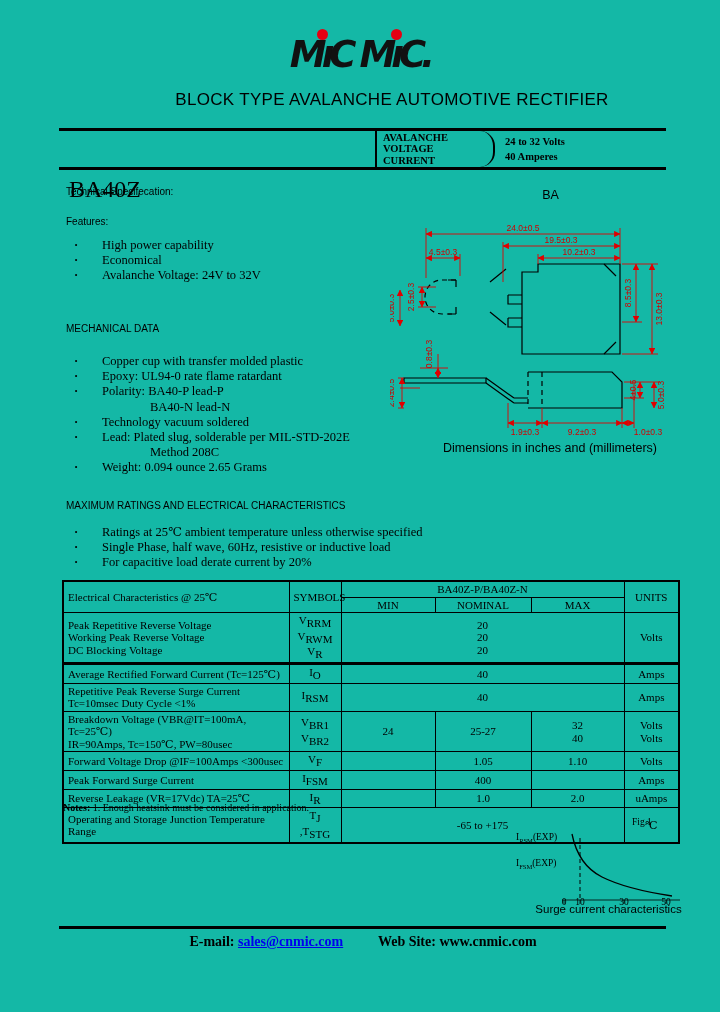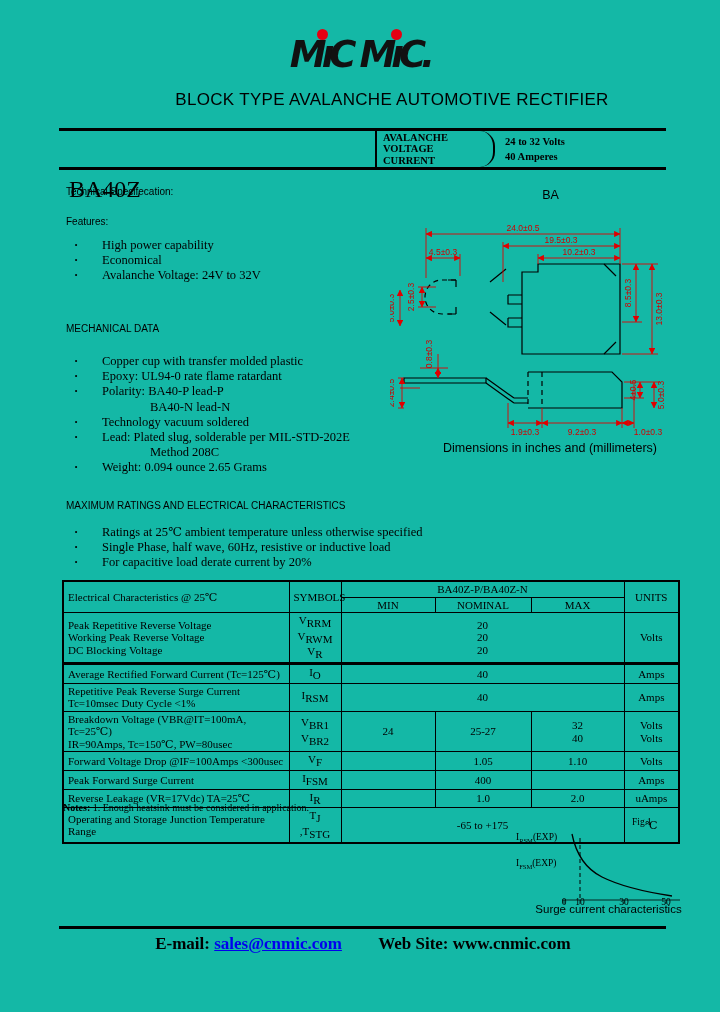--- a/index.html
+++ b/index.html
@@ -59,21 +59,21 @@
   .notes b{font-weight:bold;}
 
   
   .figure{position:absolute;top:814px;left:514px;width:195px;height:92px;}
   .fig-caption{position:absolute;top:903px;left:506px;width:205px;text-align:center;
                font-family:"Liberation Sans",sans-serif;font-size:11.5px;}
   .ftx{fill:#000;font-family:"Liberation Serif",serif;font-size:9.5px;}
 
   
   .footer-rule{position:absolute;top:926px;left:59px;width:607px;border-top:3px solid #000;}
-  .footer{position:absolute;top:934px;left:60px;width:606px;text-align:center;font-size:17px;font-weight:bold;}
+  .footer{position:absolute;top:934px;left:60px;width:606px;text-align:center;font-size:14px;font-weight:bold;}
   .footer a{color:#0000ee;text-decoration:underline;font-weight:bold;}
   .footer .gap{display:inline-block;width:28px;}
 </style>
 </head>
 <body>
 
 <div class="page">
 
   <div class="logo">
     <span class="mark"><span>MıC</span><span class="dot"></span></span>

